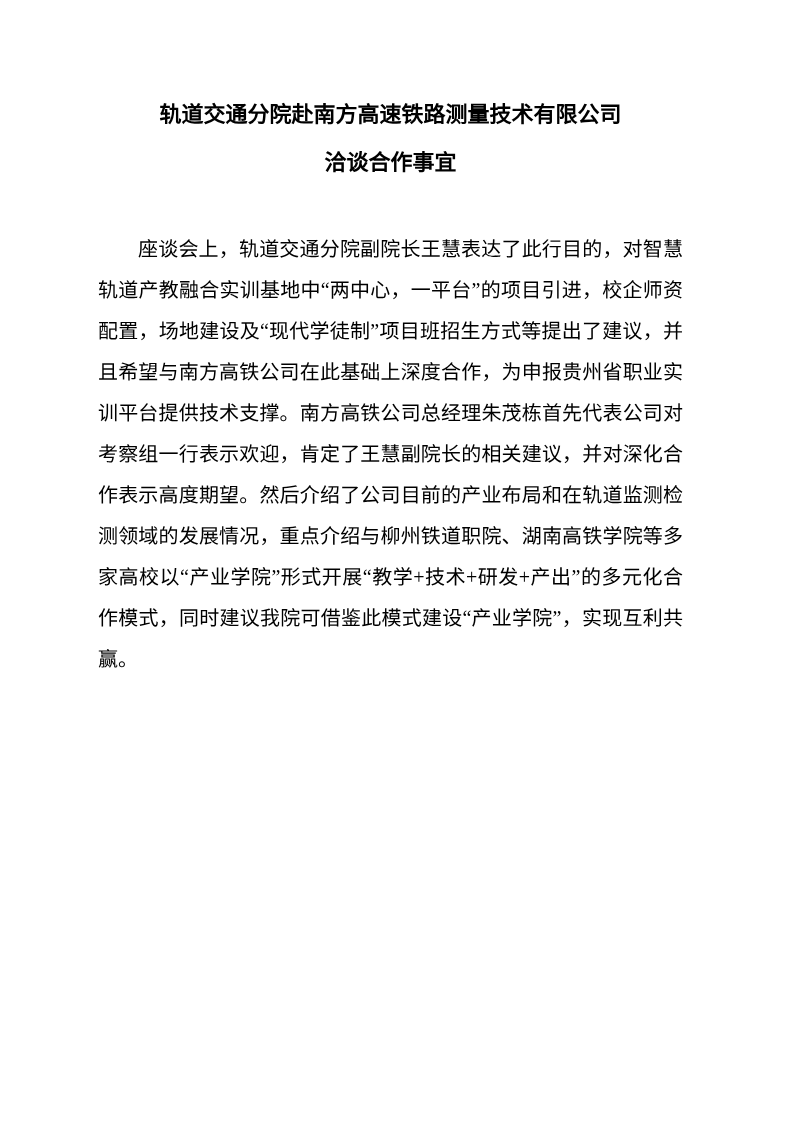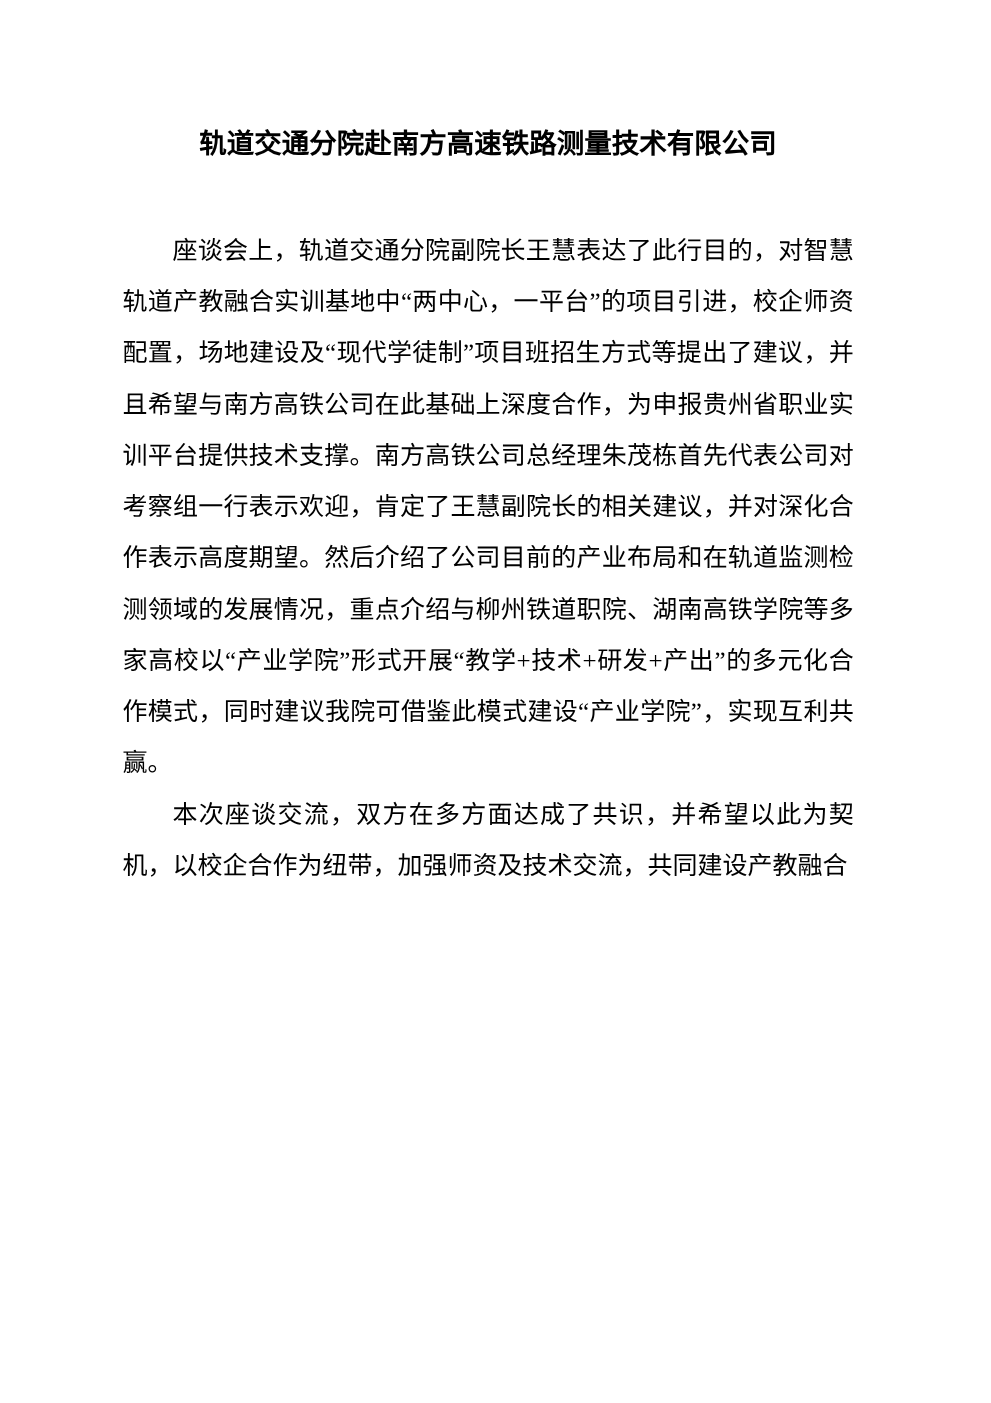--- a/index.html
+++ b/index.html
@@ -43,18 +43,18 @@
     text-indent: 2em;
     word-break: break-all;
   }
 </style>
 </head>
 <body>
 
 <div class="page">
   <h1 class="doc-title">
     <span class="title-line">轨道交通分院赴南方高速铁路测量技术有限公司</span>
+    <span class="title-line">洽谈合作事宜</span>
   </h1>
   <div class="doc-body">
     <p>座谈会上，轨道交通分院副院长王慧表达了此行目的，对智慧轨道产教融合实训基地中“两中心，一平台”的项目引进，校企师资配置，场地建设及“现代学徒制”项目班招生方式等提出了建议，并且希望与南方高铁公司在此基础上深度合作，为申报贵州省职业实训平台提供技术支撑。南方高铁公司总经理朱茂栋首先代表公司对考察组一行表示欢迎，肯定了王慧副院长的相关建议，并对深化合作表示高度期望。然后介绍了公司目前的产业布局和在轨道监测检测领域的发展情况，重点介绍与柳州铁道职院、湖南高铁学院等多家高校以“产业学院”形式开展“教学+技术+研发+产出”的多元化合作模式，同时建议我院可借鉴此模式建设“产业学院”，实现互利共赢。</p>
-    <p>本次座谈交流，双方在多方面达成了共识，并希望以此为契机，以校企合作为纽带，加强师资及技术交流，共同建设产教融合</p>
   </div>
 </div>
 
 </body></html>

